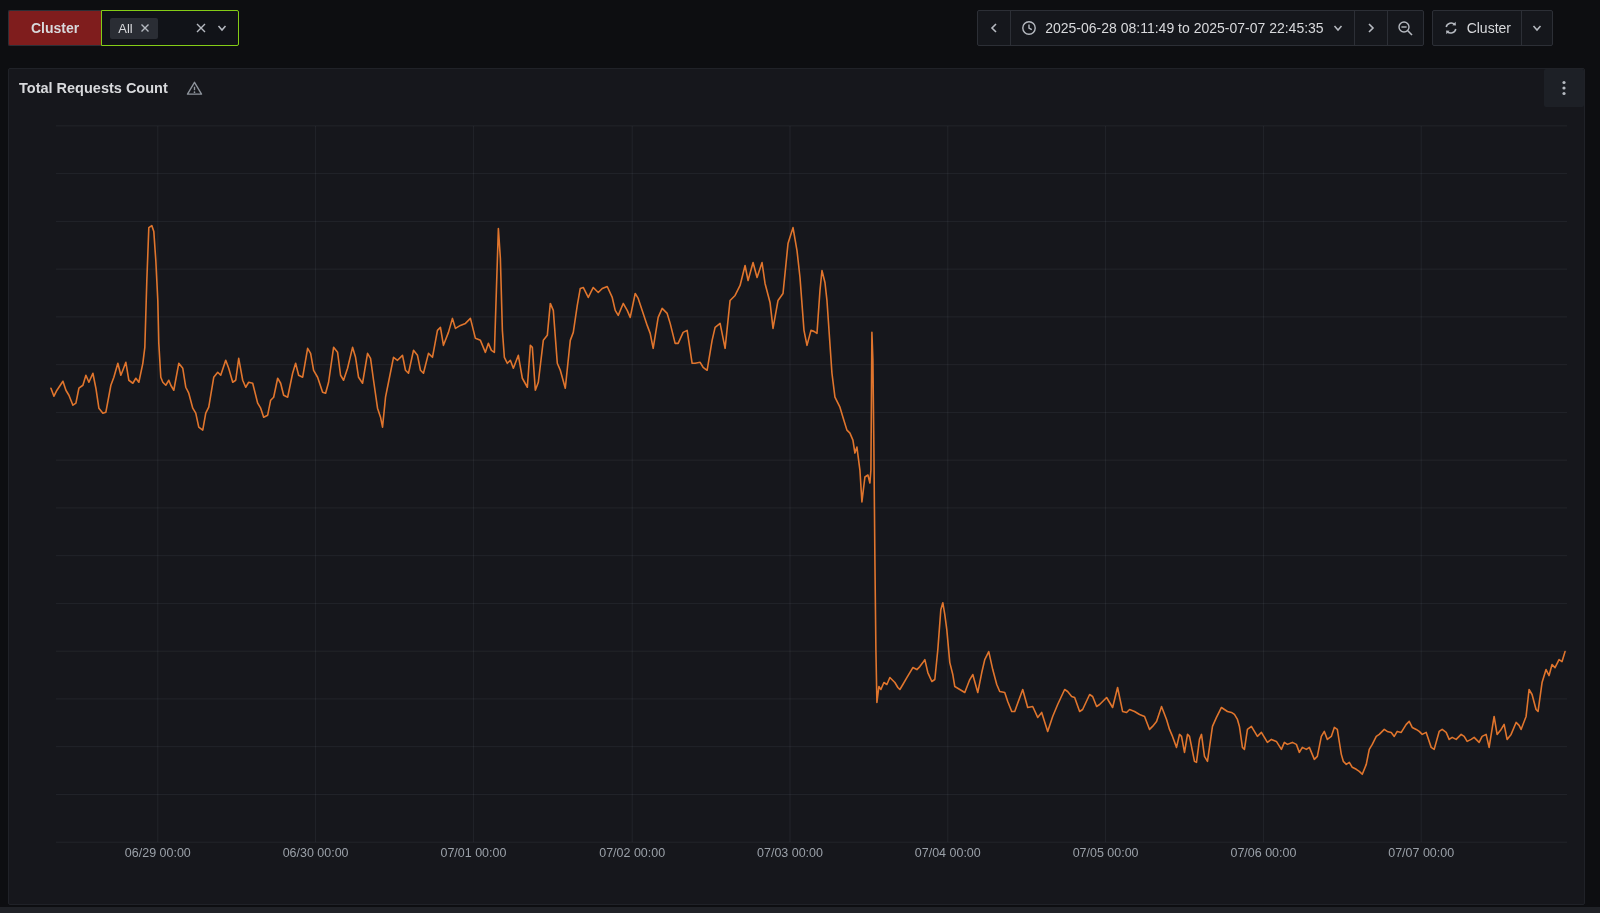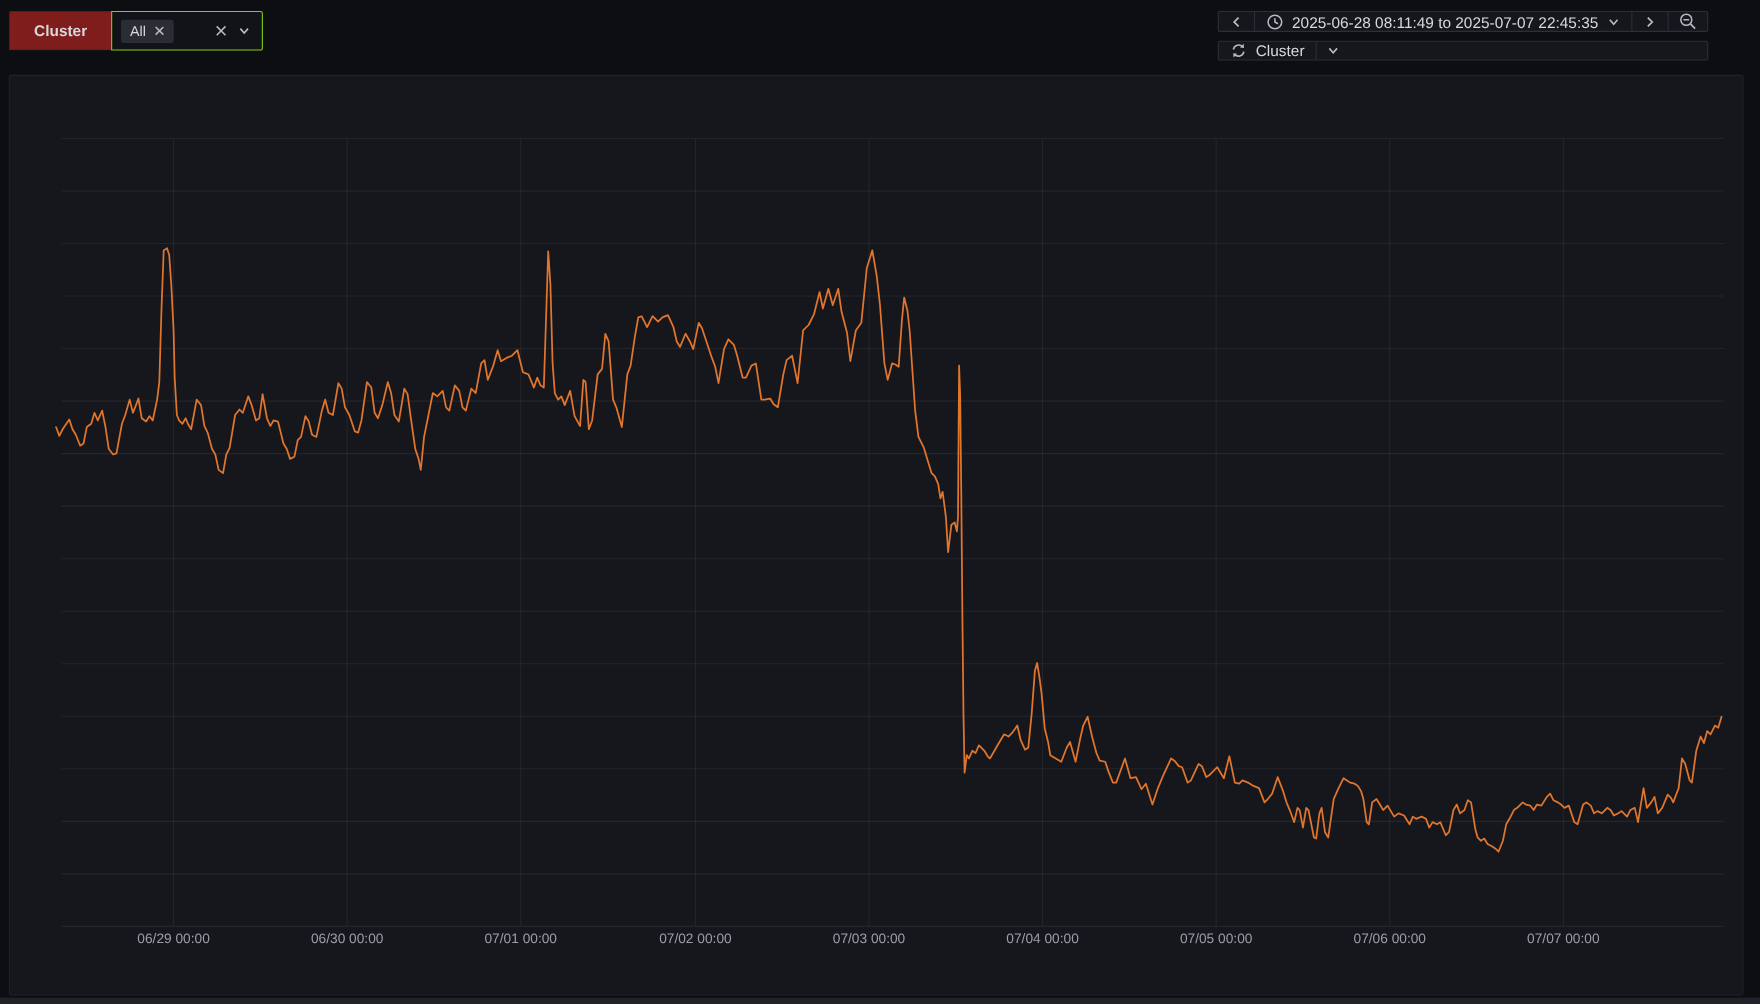--- a/index.html
+++ b/index.html
@@ -8,21 +8,21 @@
   
   .toolbar{position:absolute;left:0;top:0;right:0;height:60px;}
   .tb-left{position:absolute;left:8px;top:10px;display:flex;align-items:stretch;height:36px;}
   .var-label{display:flex;align-items:center;padding:0 22px;background:#7f1d1d;border:1px solid #2c2f36;
     border-right:none;border-radius:2px 0 0 2px;color:#d8d9dc;font-size:14px;font-weight:700;}
   .var-select{display:flex;align-items:center;gap:10px;min-width:118px;padding:0 10px 0 8px;background:#111318;
     border:1px solid #84cc16;border-radius:0 2px 2px 0;}
   .tag{display:flex;align-items:center;gap:7px;background:#2a2d34;border-radius:2px;padding:3px 8px;
     color:#d8d9dc;font-size:13px;font-weight:500;}
   .sel-icons{display:flex;align-items:center;gap:9px;margin-left:auto;color:#9da2aa;}
-  .tb-right{position:absolute;right:47px;top:10px;display:flex;align-items:stretch;height:36px;gap:8px;flex-direction:column;}
+  .tb-right{position:absolute;right:47px;top:10px;display:flex;align-items:stretch;height:36px;gap:8px;}
   .btn-group{display:flex;align-items:stretch;background:#15171c;border:1px solid #2c2f36;border-radius:2px;}
   .seg{display:flex;align-items:center;gap:8px;padding:0 10px;color:#d8d9dc;font-size:14px;font-weight:500;cursor:pointer;}
   .seg + .seg{border-left:1px solid #2c2f36;}
   .seg.icon-only{padding:0 9px;}
   .icon{display:inline-flex;color:#b6bac1;}
   .icon svg{display:block;}
   
   .panel{position:absolute;left:8px;top:68px;right:15px;bottom:8px;background:#16171c;
     border:1px solid #202228;border-radius:2px;}
   .panel-header{position:absolute;left:0;top:0;right:0;height:38px;display:flex;align-items:center;
@@ -126,20 +126,39 @@
             <svg width="12" height="12" viewBox="0 0 12 12">
                 <path d="M2.5 4 L6 8 L9.5 4" stroke="currentColor" stroke-width="1.5" fill="none"></path>
               </svg>
           </span>
         </div>
       </div>
     </div>
   </div>
 
   <div class="panel">
+    <div class="panel-header">
+      <h2 class="panel-title">Total Requests Count</h2>
+      <span class="warn">
+        <svg width="17" height="17" viewBox="0 0 16 16" fill="none">
+          <path d="M8 2.2 L14.6 13.3 H1.4 Z" stroke="currentColor" stroke-width="1.3" stroke-linejoin="round"></path>
+          <path d="M8 6.3 V9.6" stroke="currentColor" stroke-width="1.3"></path>
+          <circle cx="8" cy="11.5" r="0.8" fill="currentColor"></circle>
+        </svg>
+      </span>
+      <div class="kebab">
+        <span class="icon">
+          <svg width="4" height="16" viewBox="0 0 4 16">
+              <circle cx="2" cy="2.5" r="1.6" fill="currentColor"></circle>
+              <circle cx="2" cy="8" r="1.6" fill="currentColor"></circle>
+              <circle cx="2" cy="13.5" r="1.6" fill="currentColor"></circle>
+            </svg>
+        </span>
+      </div>
+    </div>
     <svg class="chart-svg" viewBox="0 0 1577 837" preserveAspectRatio="none" id="chart">
         <g>
           <line x1="47" y1="57" x2="1560" y2="57" class="grid"></line>
           <line x1="47" y1="104.87" x2="1560" y2="104.87" class="grid"></line>
           <line x1="47" y1="152.74" x2="1560" y2="152.74" class="grid"></line>
           <line x1="47" y1="200.61" x2="1560" y2="200.61" class="grid"></line>
           <line x1="47" y1="248.48000000000002" x2="1560" y2="248.48000000000002" class="grid"></line>
           <line x1="47" y1="296.35" x2="1560" y2="296.35" class="grid"></line>
           <line x1="47" y1="344.21999999999997" x2="1560" y2="344.21999999999997" class="grid"></line>
           <line x1="47" y1="392.09" x2="1560" y2="392.09" class="grid"></line>

